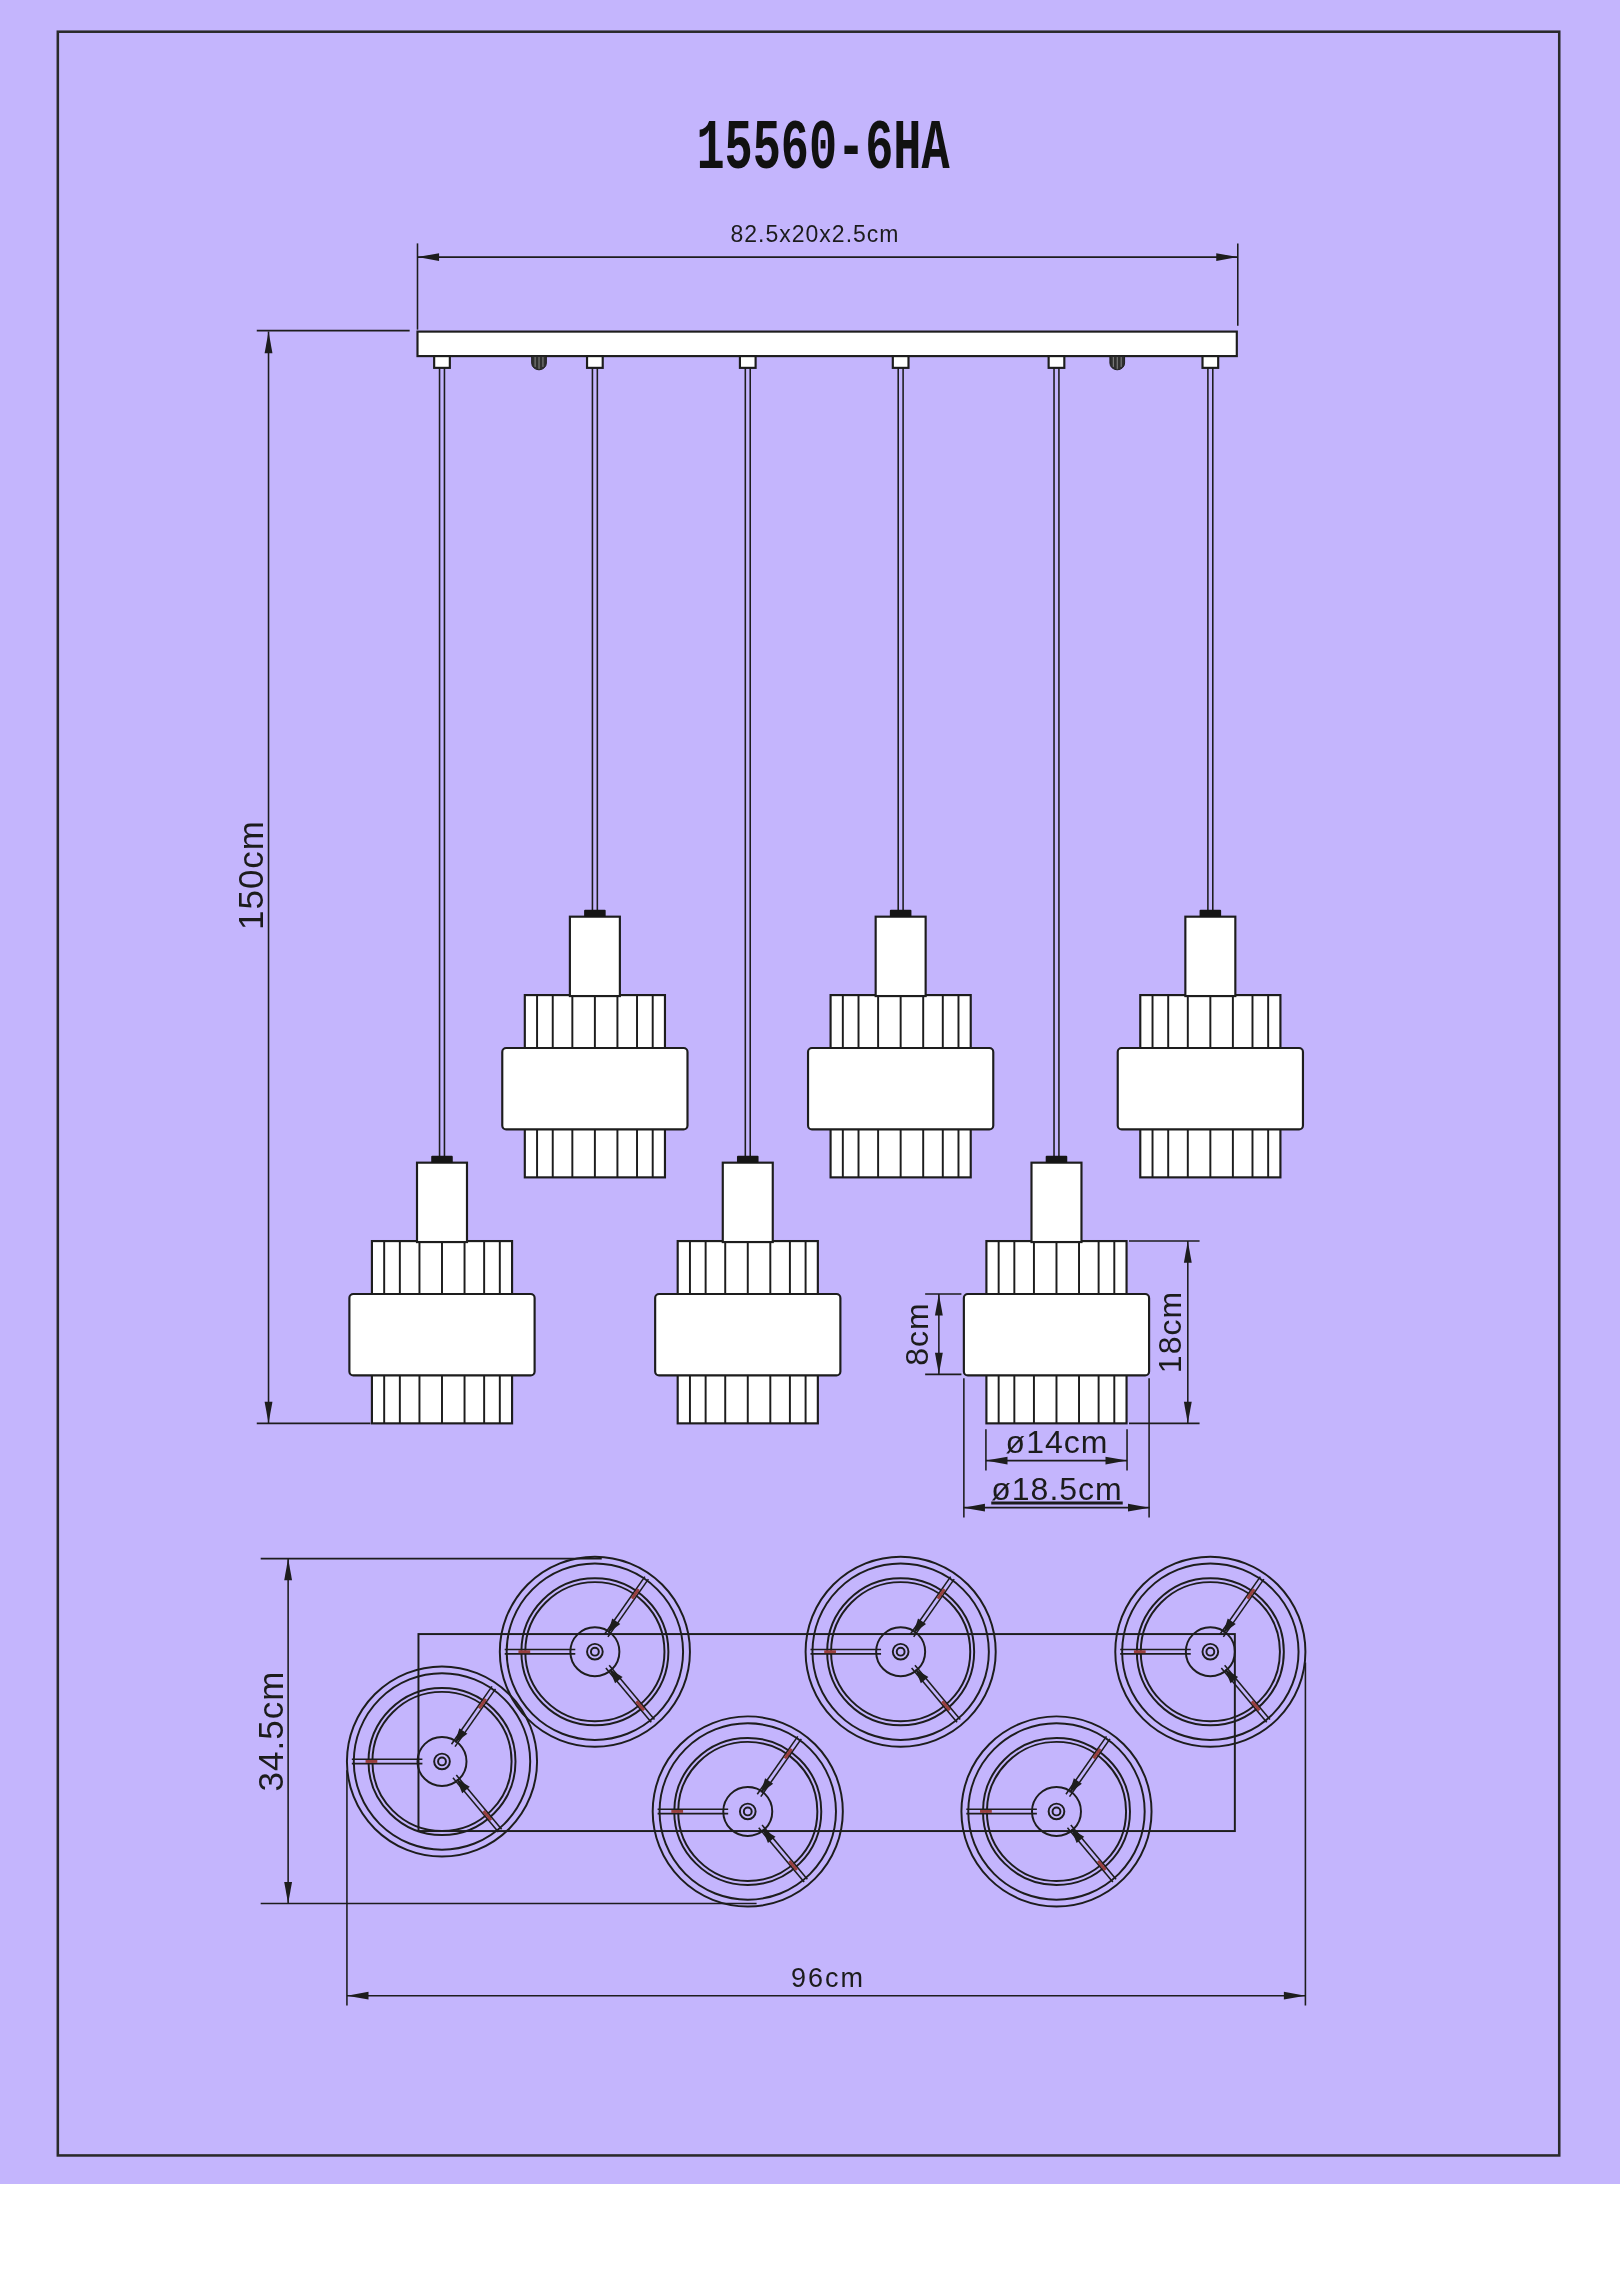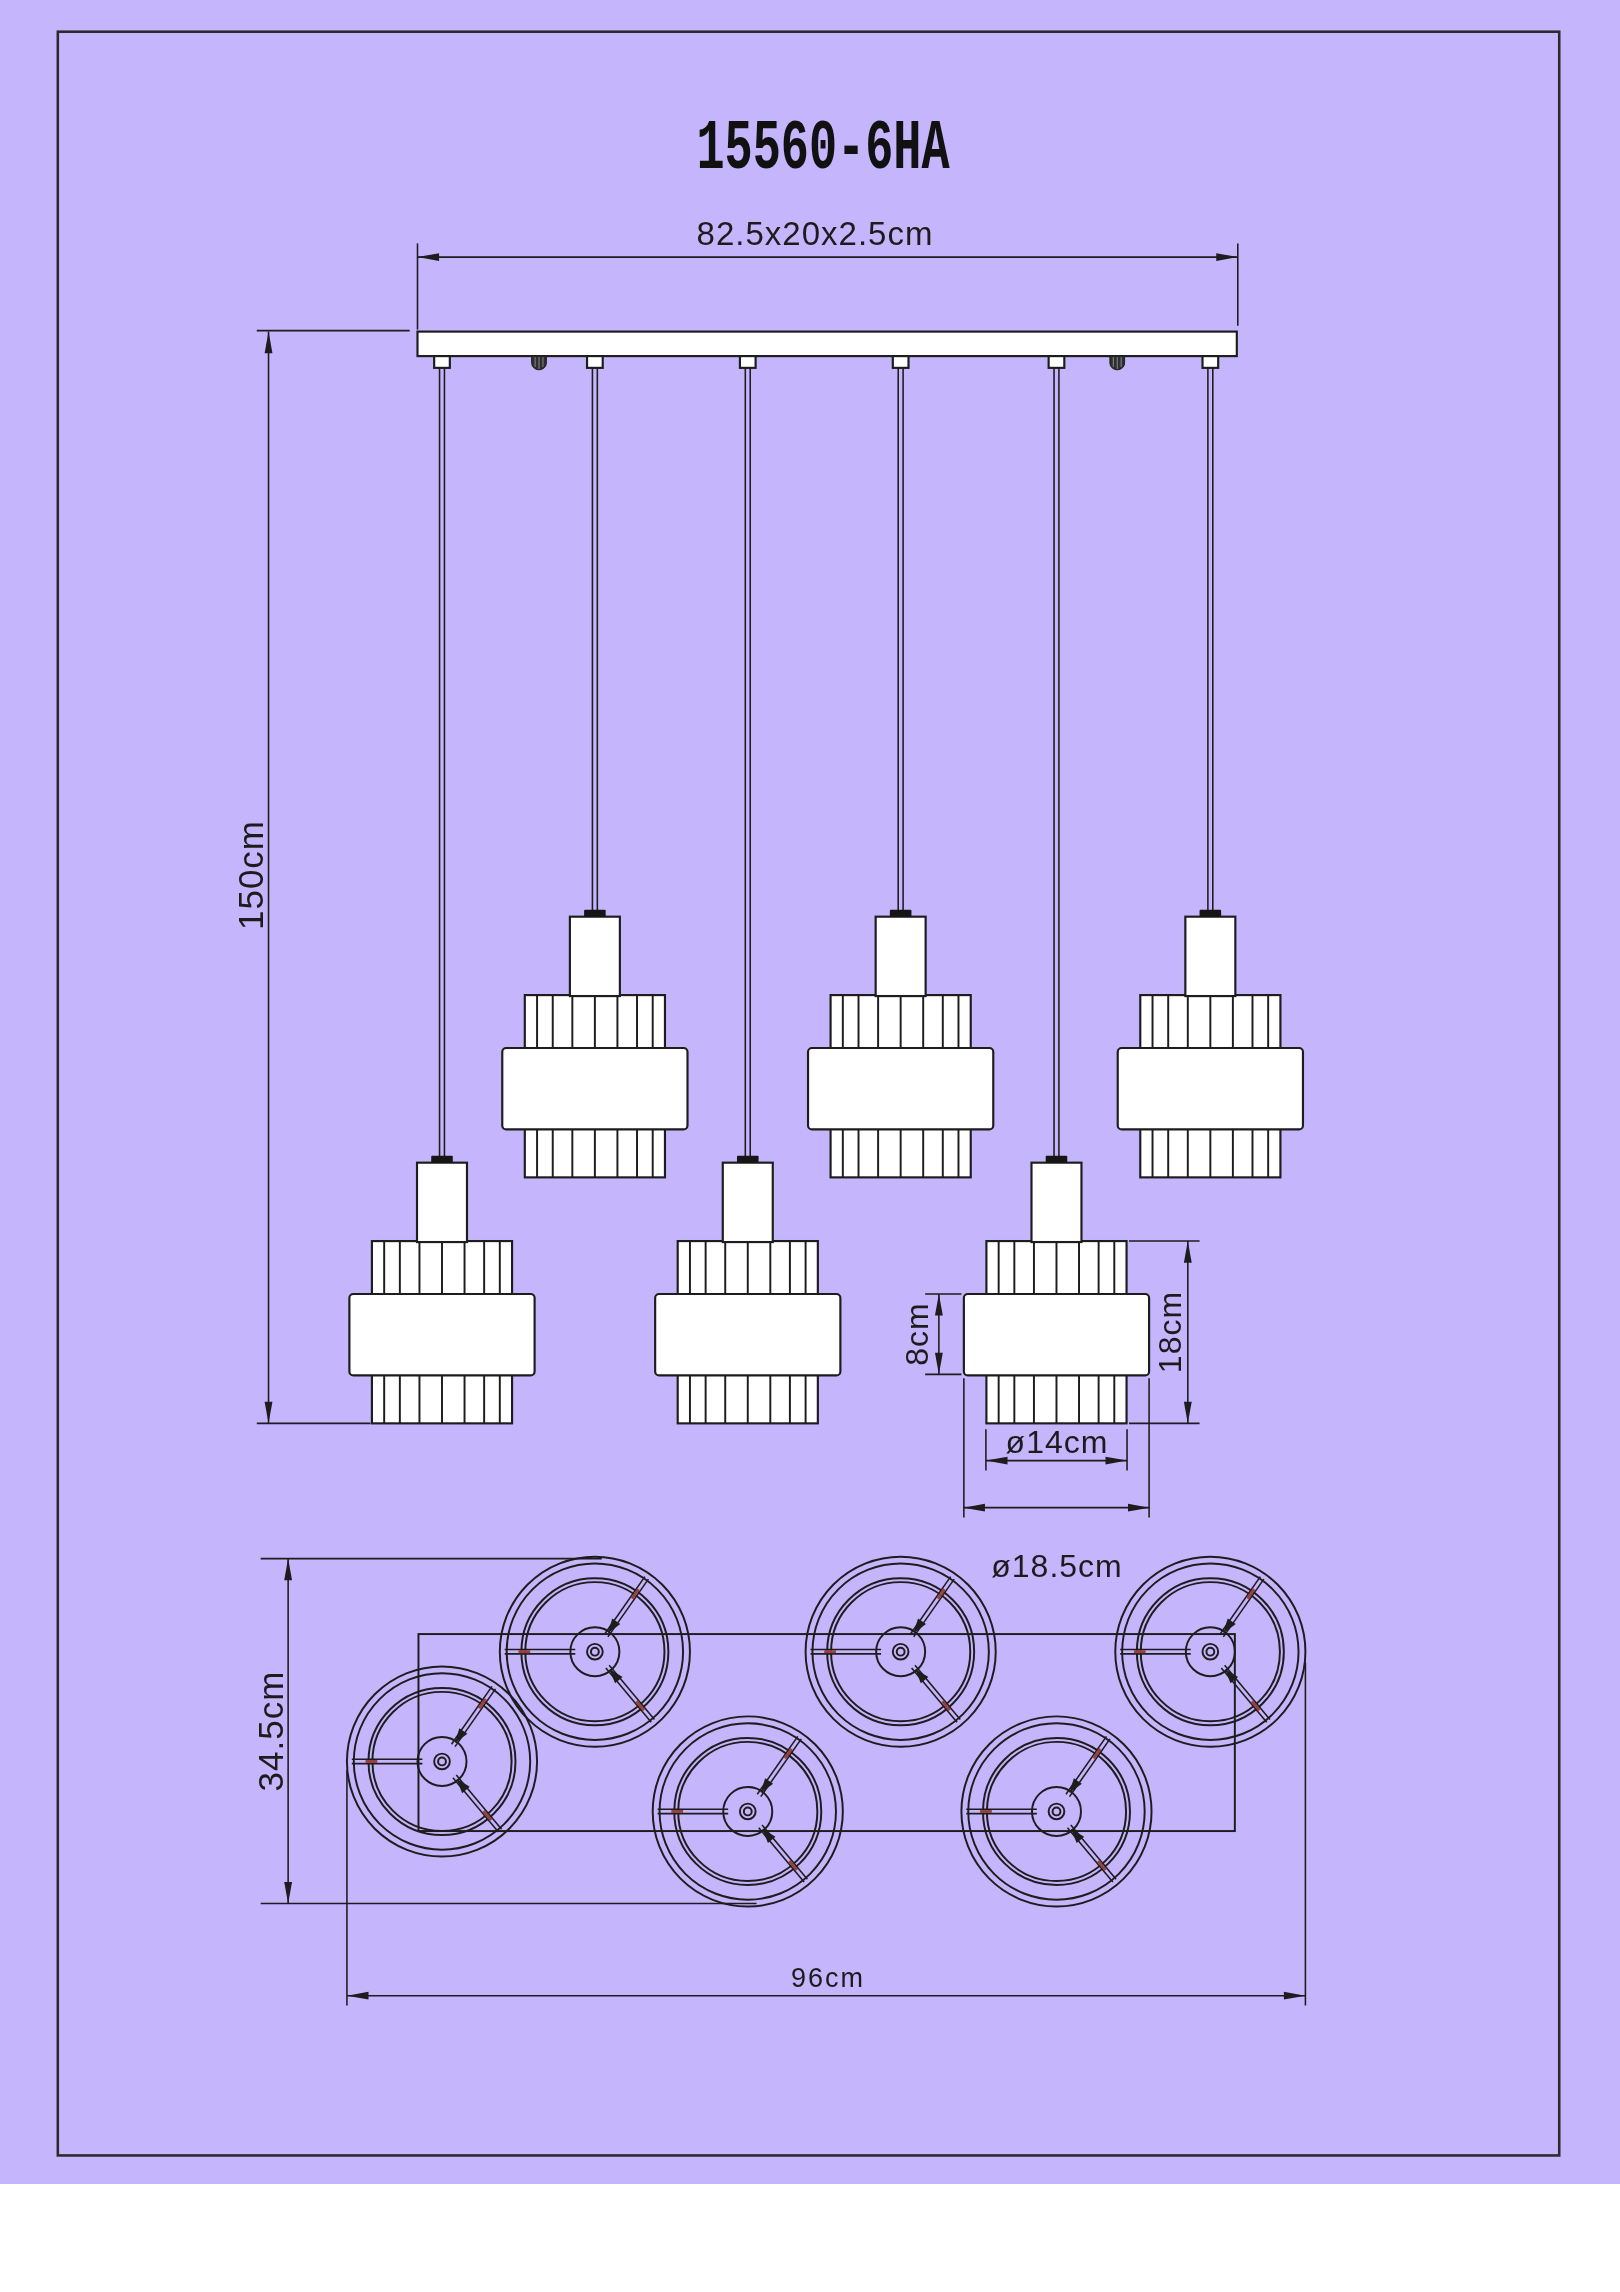--- a/index.html
+++ b/index.html
@@ -13,21 +13,21 @@
   #page svg{position:absolute;left:0;top:0;}
   .lbl{
     position:absolute;
     transform:translate(-50%,-50%);
     color:#1c1c1c;
     white-space:nowrap;
     font-family:"Liberation Sans", sans-serif;
     font-weight:400;
   }
   .lbl.rot{transform:translate(-50%,-50%) rotate(-90deg);}
-  .dim30{font-size:33px;letter-spacing:1px;}
+  .dim30{font-size:23px;letter-spacing:1px;}
   .dim33{font-size:32px;letter-spacing:1px;}
   .dim36{font-size:35px;letter-spacing:1px;}
   .dim32{font-size:27px;letter-spacing:2px;}
   #title{
     position:absolute;
     left:823px;top:149px;
     transform:translate(-50%,-50%) scaleX(0.66);
     font-family:"Liberation Mono", monospace;
     font-weight:700;
     font-size:71px;
@@ -228,19 +228,19 @@
   <div class="lbl dim30" style="left:815px;top:234px;">82.5x20x2.5cm</div>
 
   <div class="lbl rot dim36" style="left:251px;top:875px;">150cm</div>
 
   <div class="lbl rot dim33" style="left:917px;top:1334px;">8cm</div>
 
   <div class="lbl rot dim33" style="left:1170px;top:1332px;">18cm</div>
 
   <div class="lbl dim33" style="left:1057px;top:1442px;text-align:right;">ø14cm</div>
 
-  <div class="lbl dim33" style="left:1057px;top:1566px;">ø18.5cm</div>
+  <div class="lbl dim33" style="left:1057px;top:1489px;text-decoration:underline;">ø18.5cm</div>
 
   <div class="lbl rot dim36" style="left:271px;top:1731px;">34.5cm</div>
 
   <div class="lbl dim32" style="left:828px;top:1978px;">96cm</div>
 </div>
 
 
 </body></html>

